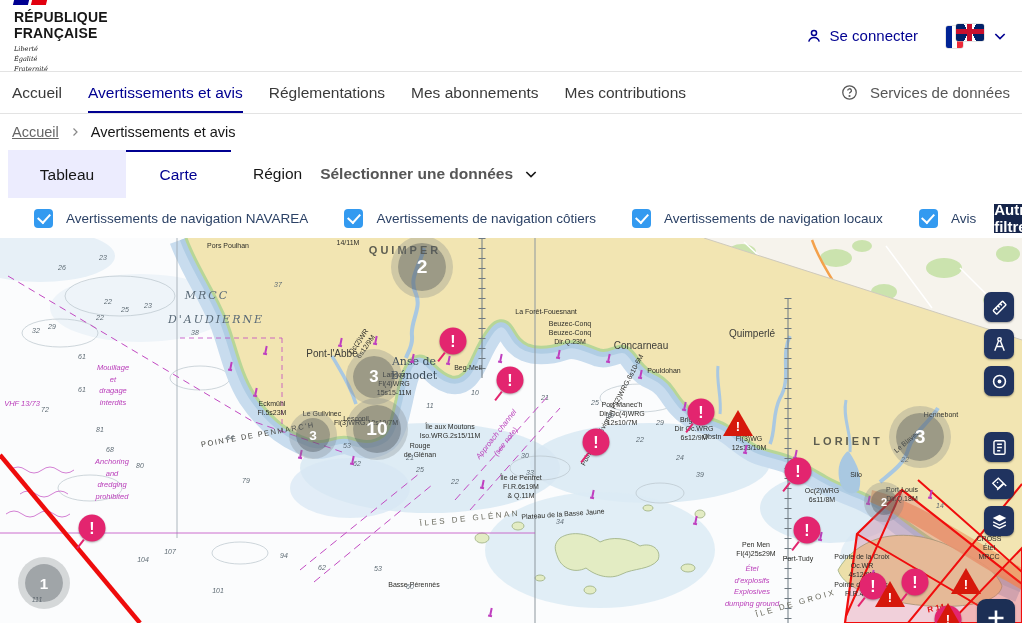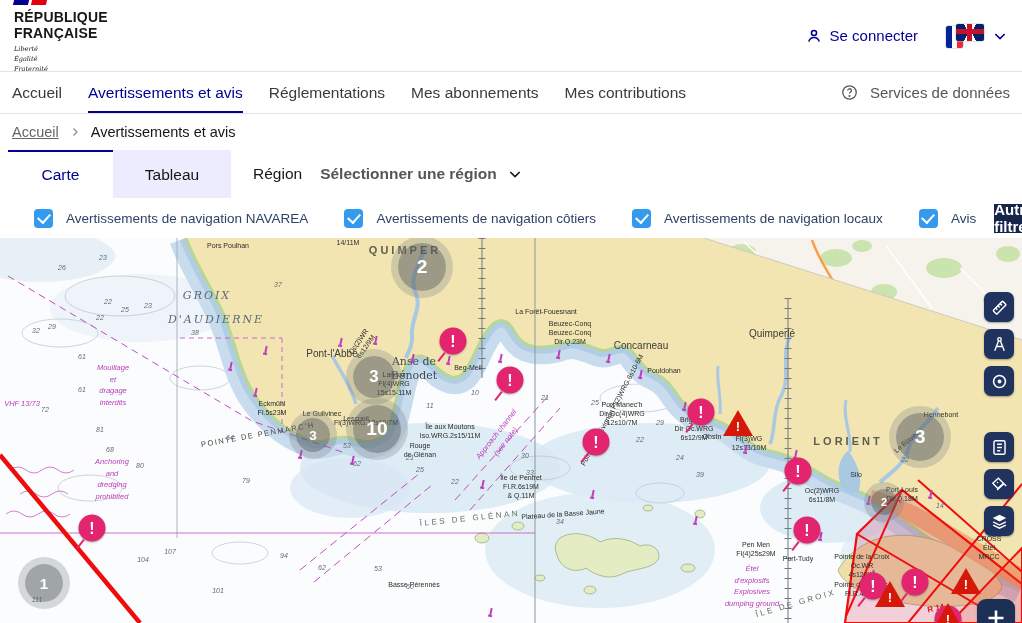--- a/index.html
+++ b/index.html
@@ -145,26 +145,26 @@
 
 <div class="row" id="crumbs">
   <span id="crumb-home">Accueil</span>
   <svg class="crumb-sep" width="12" height="12" viewBox="0 0 24 24" fill="none" stroke="#888" stroke-width="2.4">
       <path d="M9 5l7 7-7 7"></path>
     </svg>
   <span id="crumb-current">Avertissements et avis</span>
 </div>
 
 <div class="row" id="tabsrow">
+  <div class="vtab" id="tab-tableau">Tableau</div>
   <div class="vtab" id="tab-carte">Carte</div>
-  <div class="vtab" id="tab-tableau">Tableau</div>
   <div id="region-wrap">
     <span id="region-label">Région</span>
     <div id="region-select">
-      <span>Sélectionner une région</span>
+      <span>Sélectionner une données</span>
       <svg width="16" height="16" viewBox="0 0 24 24" fill="none" stroke="#161616" stroke-width="2.4">
           <path d="M5 9l7 7 7-7"></path>
         </svg>
     </div>
   </div>
 </div>
 
 <div class="row" id="filters">
   <div id="chk-zone" style="display:flex">
       <div class="chk">
@@ -283,24 +283,24 @@
 
     <path d="M0,217 L140,385" stroke="#ee0c0c" stroke-width="4.5"></path>
     <path d="M845,385 L857,296 L902,252 L1022,346 L1022,385 Z" fill="rgba(205,35,80,.20)" stroke="#f00d0d" stroke-width="2.2"></path>
     <path d="M857,296 L1008,385 M902,252 L846,378" stroke="#f00d0d" stroke-width="2"></path>
     <path d="M950,385 L1022,310 L1022,385 Z" fill="rgba(235,90,60,.22)" stroke="#f00d0d" stroke-width="2"></path>
     <path d="M918,242 L1022,334 M1022,246 L908,385" stroke="#f00d0d" stroke-width="2"></path>
   </svg>
   <div id="overlay">
       <div class="ml city" style="left: 405px; top: 12px;">QUIMPER</div>
       <div class="ml city" style="left: 848px; top: 203px;">LORIENT</div>
-      <div class="ml sea" style="left: 207px; top: 58px;">GROIX</div>
+      <div class="ml sea" style="left: 207px; top: 58px;">MRCC</div>
       <div class="ml sea" style="left: 216px; top: 82px;">D'AUDIERNE</div>
       <div class="ml town" style="left: 332px; top: 115px;">Pont-l'Abbé</div>
-      <div class="ml town" style="left: 752px; top: 95px; margin-left: 20px;">Quimperlé</div>
+      <div class="ml town" style="left: 752px; top: 95px;">Quimperlé</div>
       <div class="ml town" style="left: 641px; top: 107px;">Concarneau</div>
       <div class="ml tiny" style="left: 941px; top: 177px;">Hennebont</div>
       <div class="ml tiny" style="left: 228px; top: 8px;">Pors Poulhan</div>
       <div class="ml tiny" style="left: 546px; top: 74px;">La Forêt-Fouesnant</div>
       <div class="ml tiny" style="left: 468px; top: 130px;">Beg-Meil</div>
       <div class="ml tiny" style="left: 664px; top: 133px;">Pouldohan</div>
       <div class="ml tiny" style="left: 322px; top: 176px;">Le Guilvinec</div>
       <div class="ml tiny" style="left: 356px; top: 181px;">Lesconil</div>
       <div class="ml tiny" style="left: 348px; top: 5px;">14/11M</div>
       <div class="ml tiny" style="left: 570px; top: 95px;">Beuzec-Conq

